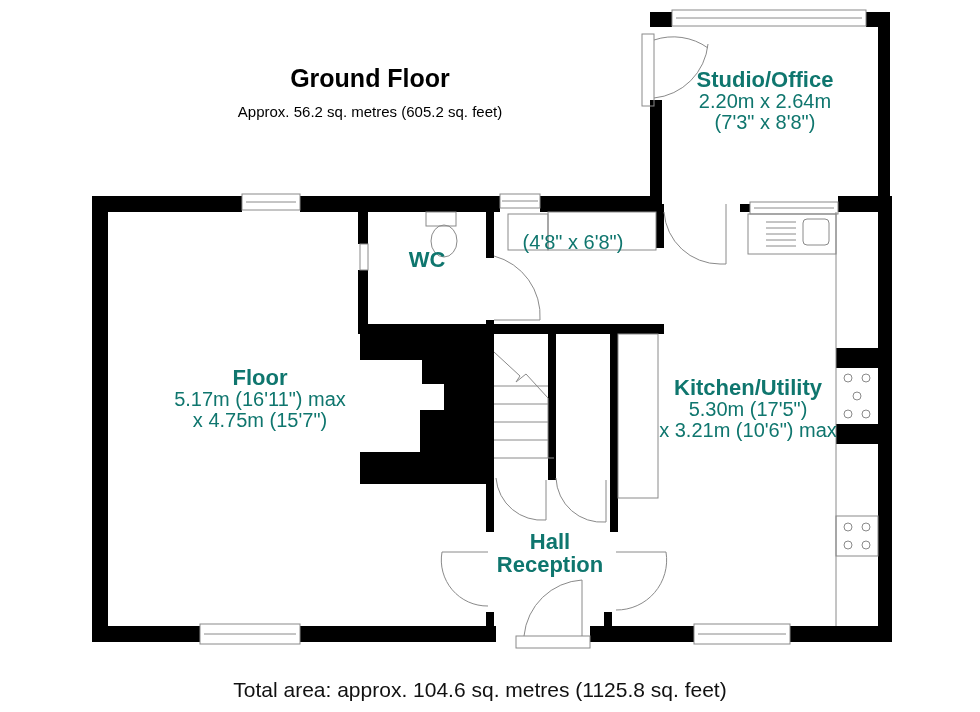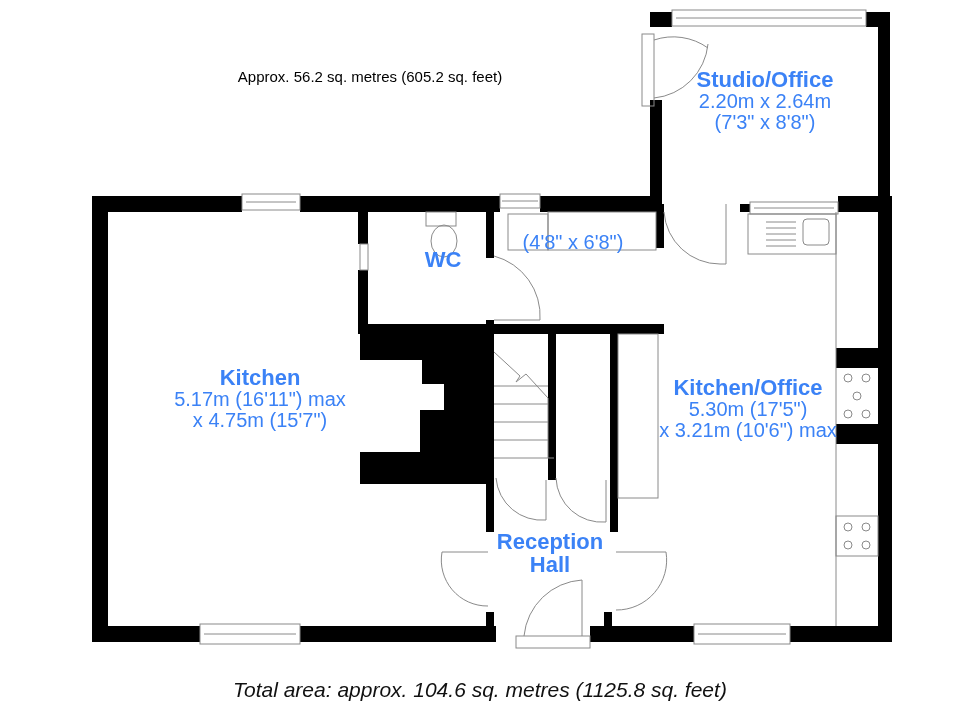--- a/index.html
+++ b/index.html
@@ -1,24 +1,24 @@
 <!DOCTYPE html>
 <html><head>
 <meta charset="utf-8">
 <style>
   html, body { margin:0; padding:0; background:#ffffff; }
   body { width:980px; height:712px; position:relative; overflow:hidden; font-family:"Liberation Sans", sans-serif; }
   svg.plan { position:absolute; left:0; top:0; }
-  .lbl { position:absolute; text-align:center; color:#3b82f6; font-family:"Liberation Sans", sans-serif; line-height:1.05; }
+  .lbl { position:absolute; text-align:center; color:#0f766e; font-family:"Liberation Sans", sans-serif; line-height:1.05; }
   .lbl .name { font-weight:bold; font-size:22px; display:block; }
   .lbl .dim { font-size:20px; display:block; }
   .floor-title { position:absolute; left:200px; top:64px; width:340px; text-align:center; }
   .floor-title .t { font-weight:bold; font-size:25px; display:block; }
-  .floor-title .s { font-size:15px; display:block; margin-top:4px; }
-  .total { position:absolute; left:0; top:678px; width:960px; text-align:center; font-size:21px; color:#111;font-style:italic; }
+  .floor-title .s { font-size:15px; display:block; margin-top:10px; }
+  .total { position:absolute; left:0; top:678px; width:960px; text-align:center; font-size:21px; color:#111; }
 </style>
 </head>
 <body>
 
 <svg class="plan" width="980" height="712" viewBox="0 0 980 712">
   <g fill="#000">
 
     <rect x="650" y="12" width="22" height="15"></rect>
     <rect x="866" y="12" width="22" height="15"></rect>
     <rect x="878" y="12" width="12" height="200"></rect>
@@ -132,47 +132,48 @@
 
     <rect x="200" y="624" width="100" height="20"></rect>
     <line x1="204" y1="634" x2="296" y2="634"></line>
 
     <rect x="694" y="624" width="96" height="20"></rect>
     <line x1="698" y1="634" x2="786" y2="634"></line>
   </g>
 </svg>
 
 <div class="floor-title">
+  <span class="t">Ground Floor</span>
   <span class="s">Approx. 56.2 sq. metres (605.2 sq. feet)</span>
 </div>
 
 <div class="lbl" style="left:660px; top:68px; width:210px;">
   <span class="name">Studio/Office</span>
   <span class="dim">2.20m x 2.64m</span>
   <span class="dim">(7'3" x 8'8")</span>
 </div>
 
-<div class="lbl" style="left:408px; top:248px; width:70px;">
+<div class="lbl" style="left:392px; top:248px; width:70px;">
   <span class="name">WC</span>
 </div>
 
 <div class="lbl" style="left:480px; top:232px; width:186px;">
   <span class="dim">(4'8" x 6'8")</span>
 </div>
 
 <div class="lbl" style="left:160px; top:366px; width:200px;">
-  <span class="name">Kitchen</span>
+  <span class="name">Floor</span>
   <span class="dim">5.17m (16'11") max</span>
   <span class="dim">x 4.75m (15'7")</span>
 </div>
 
 <div class="lbl" style="left:648px; top:376px; width:200px;">
-  <span class="name">Kitchen/Office</span>
+  <span class="name">Kitchen/Utility</span>
   <span class="dim">5.30m (17'5")</span>
   <span class="dim">x 3.21m (10'6") max</span>
 </div>
 
 <div class="lbl" style="left:480px; top:530px; width:140px;">
+  <span class="name">Hall</span>
   <span class="name">Reception</span>
-  <span class="name">Hall</span>
 </div>
 
 <div class="total">Total area: approx. 104.6 sq. metres (1125.8 sq. feet)</div>
 
 </body></html>

